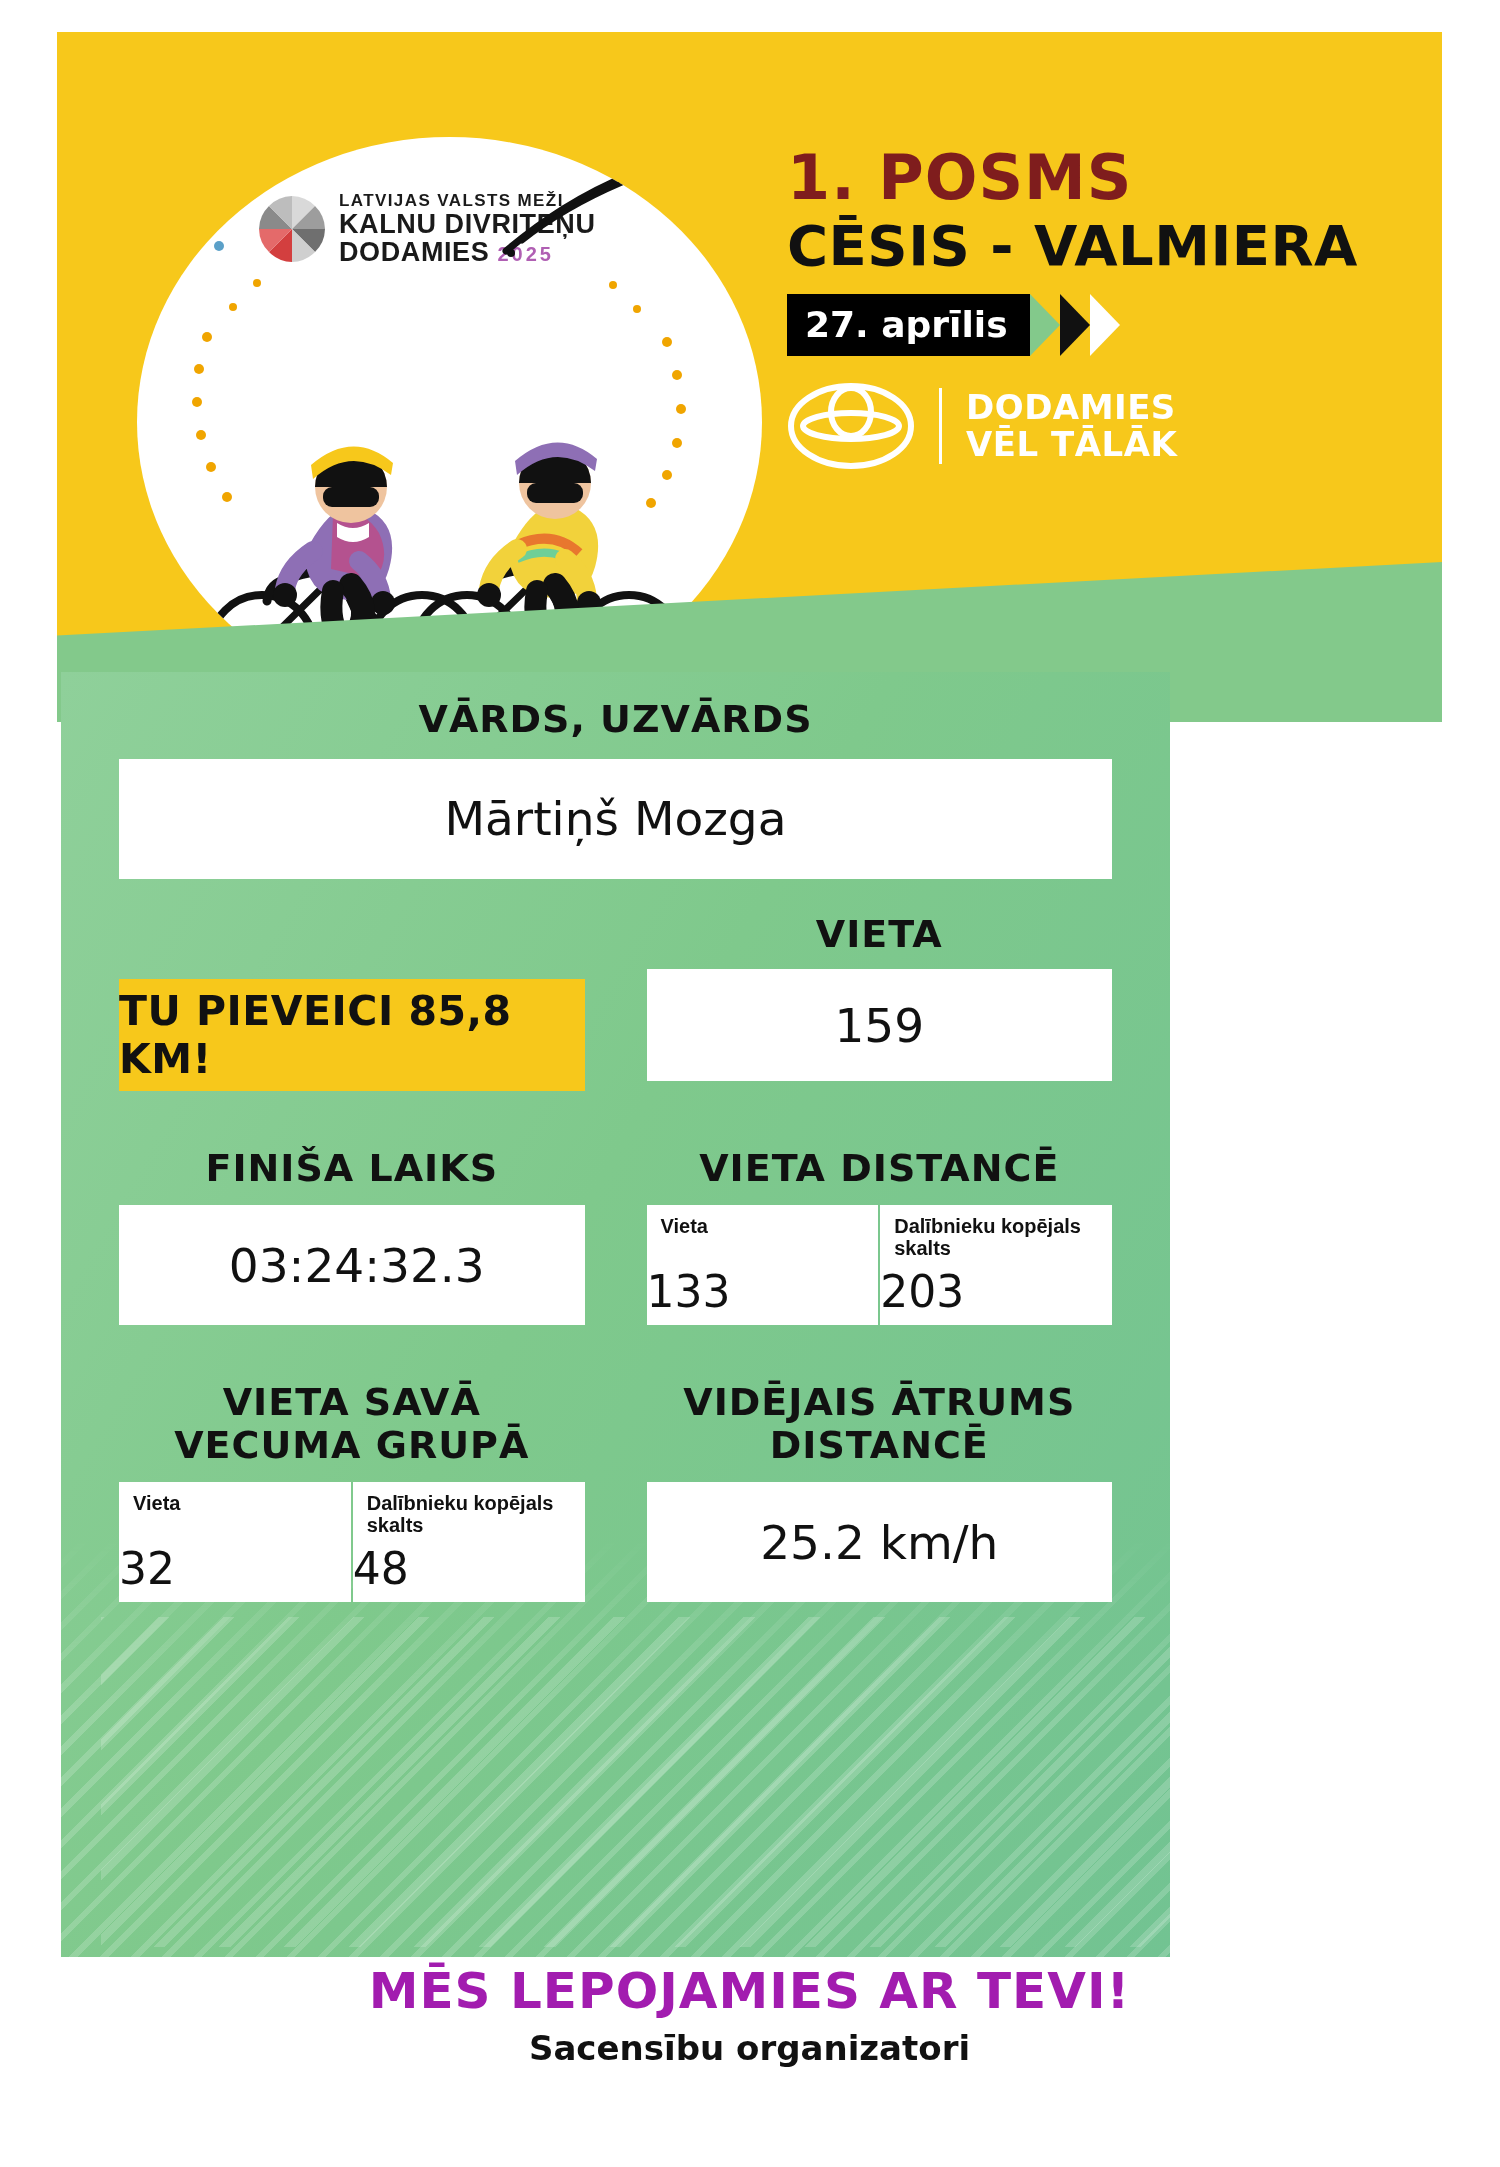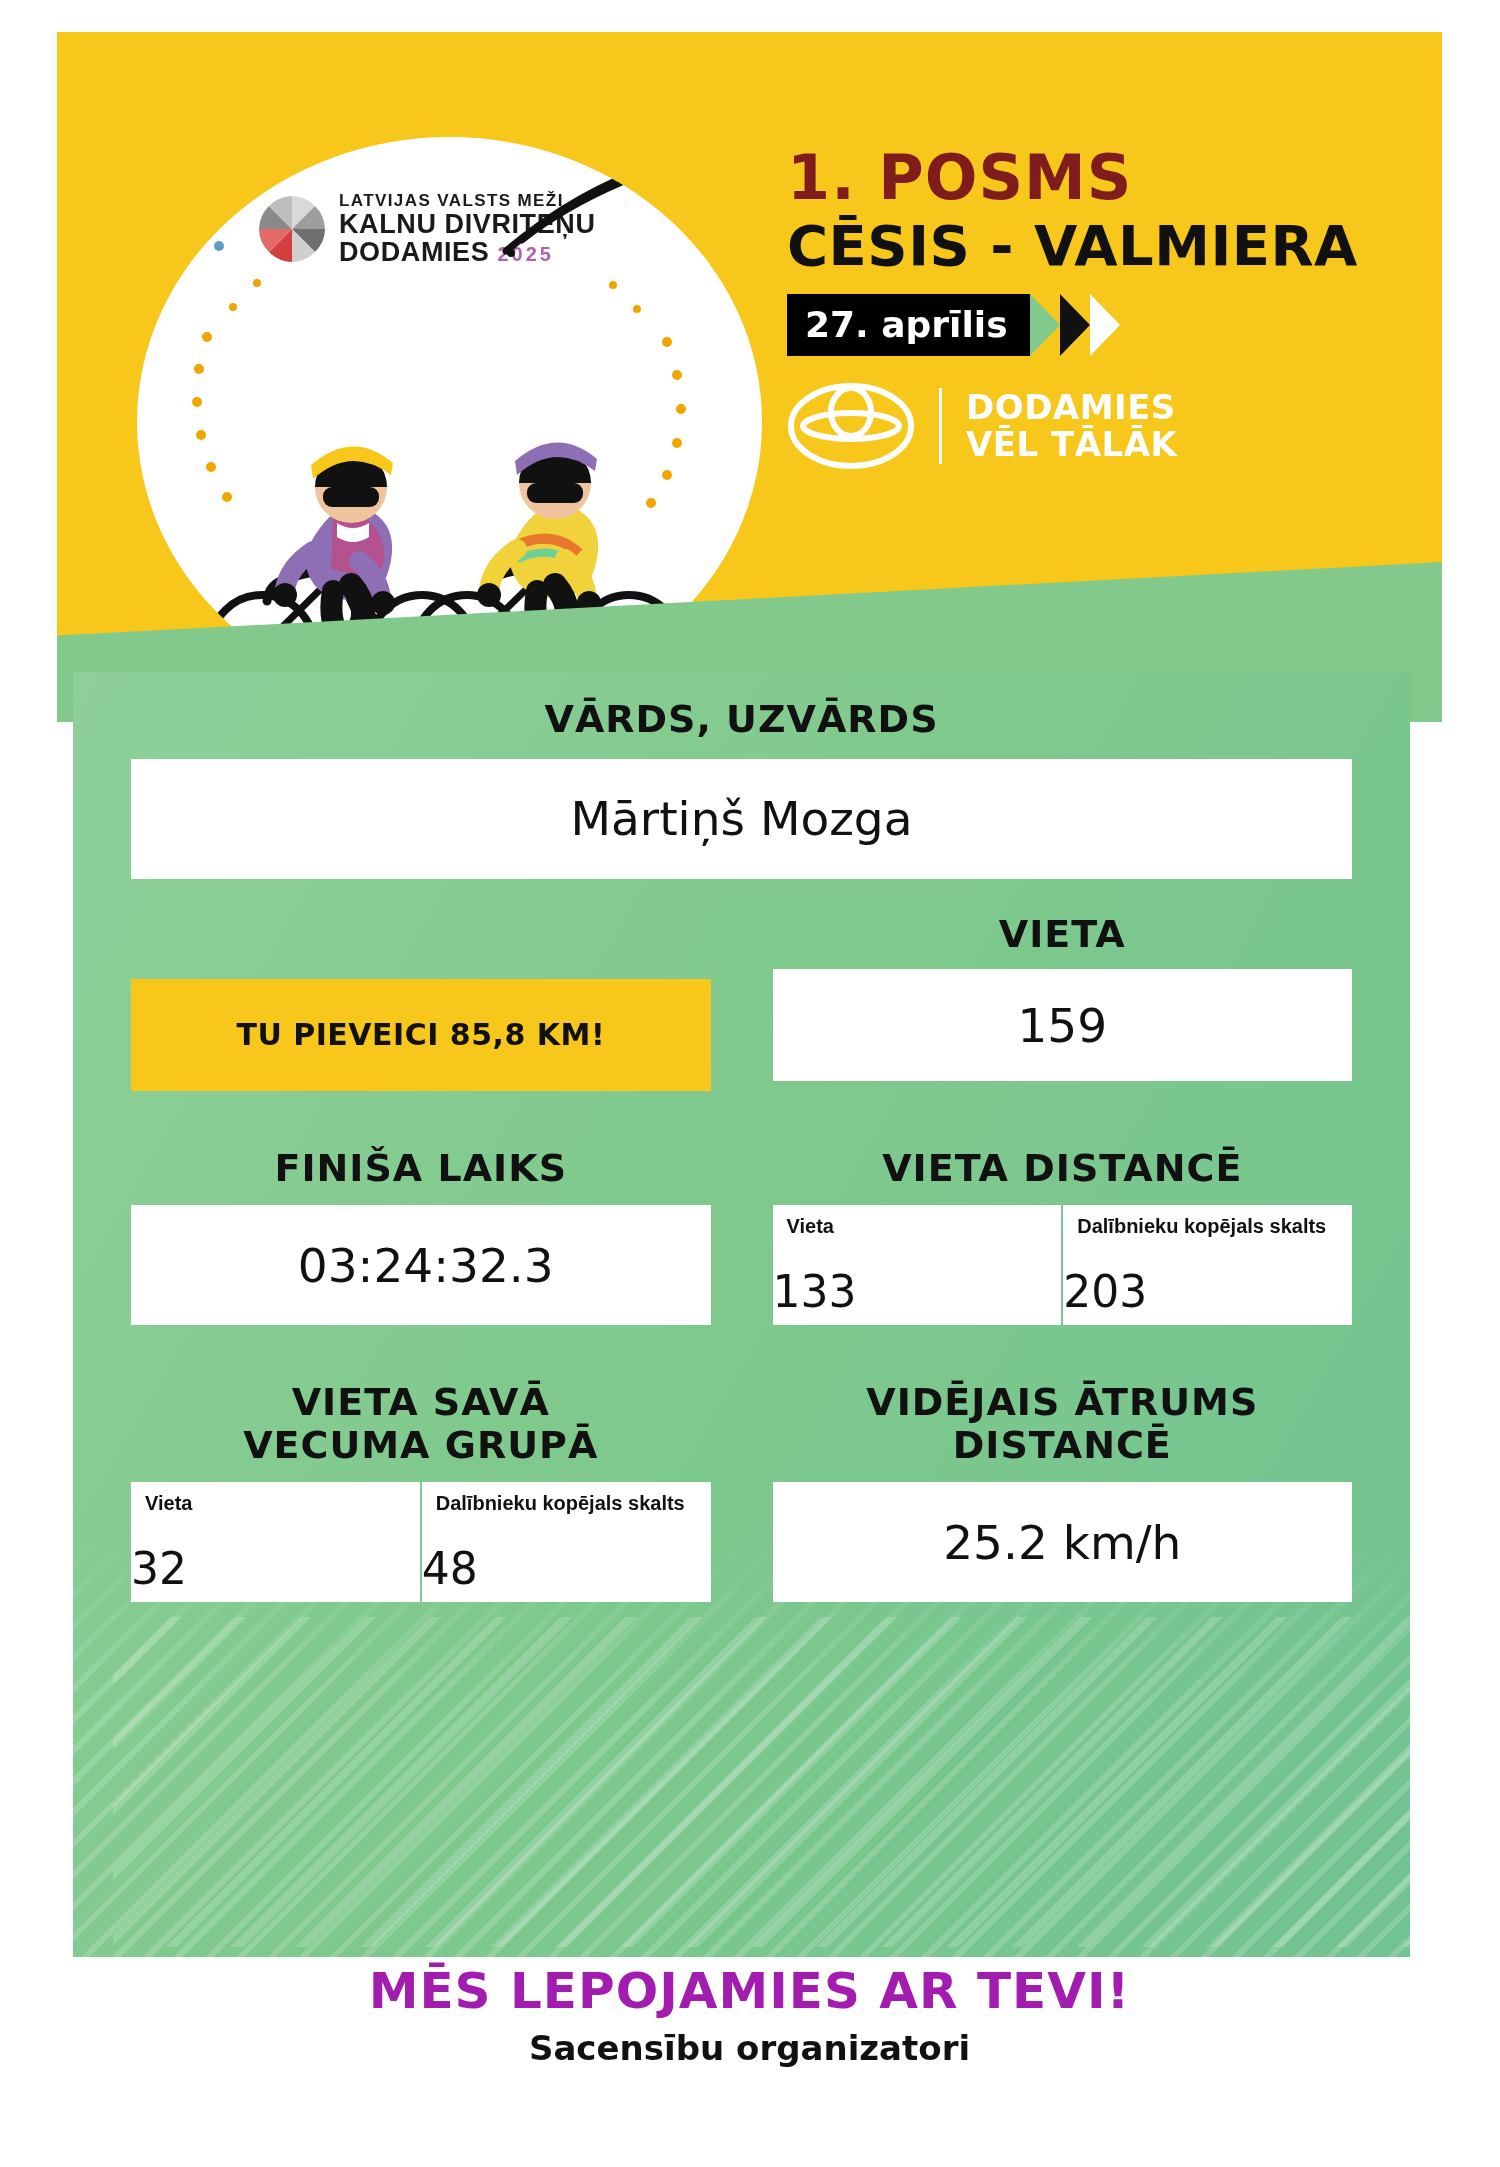--- a/index.html
+++ b/index.html
@@ -189,23 +189,23 @@
     color: #ffffff;
     font-size: 34px;
     font-weight: 900;
     line-height: 1.08;
     letter-spacing: .5px;
     font-family: "DejaVu Sans", sans-serif;
   }
   
   .body-green {
     position: absolute;
-    left: 16px;
+    left: 4px;
     top: 640px;
-    width: 1337px;
+    width: 1109px;
     height: 1285px;
     background: linear-gradient(120deg, #8fd09a 0%, #7fc98c 45%, #72c392 100%);
     overflow: hidden;
   }
   .hatch {
     position: absolute;
     left: 0; bottom: 0; width: 1385px; height: 420px;
     opacity: .30;
     background-image: repeating-linear-gradient(-45deg, rgba(255,255,255,.55) 0 6px, rgba(255,255,255,0) 6px 22px);
     -webkit-mask-image: linear-gradient(to top, #000 0%, #000 60%, transparent 100%);
@@ -247,21 +247,21 @@
   }
   .col { flex: 1; min-width: 0; }
   .banner-km {
     background: #f7c81b;
     height: 112px;
     display: flex;
     align-items: center;
     justify-content: center;
     font-family: "DejaVu Sans", sans-serif;
     font-weight: 900;
-    font-size: 30px;
+    font-size: 41px;
     color: #111;
     letter-spacing: .5px;
   }
   .subpair { display: flex; gap: 2px; }
   .subbox {
     background: #ffffff;
     flex: 1;
     height: 120px;
     position: relative;
     padding: 10px 14px 0 14px;

